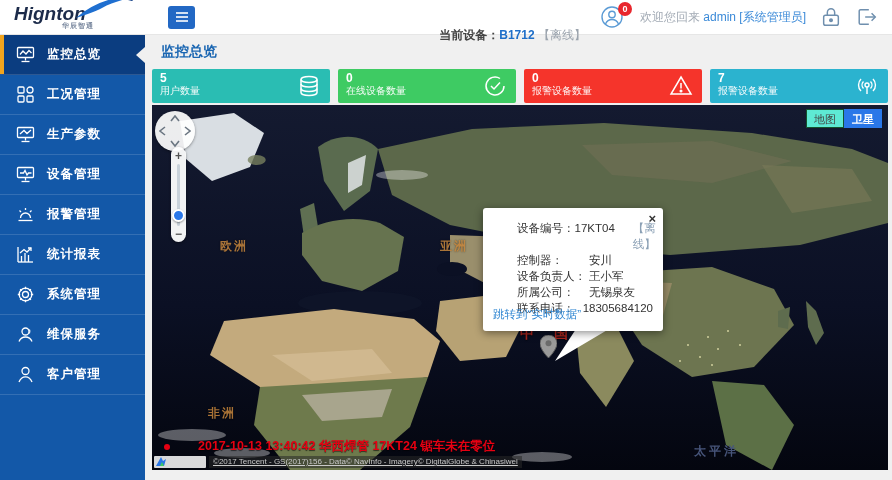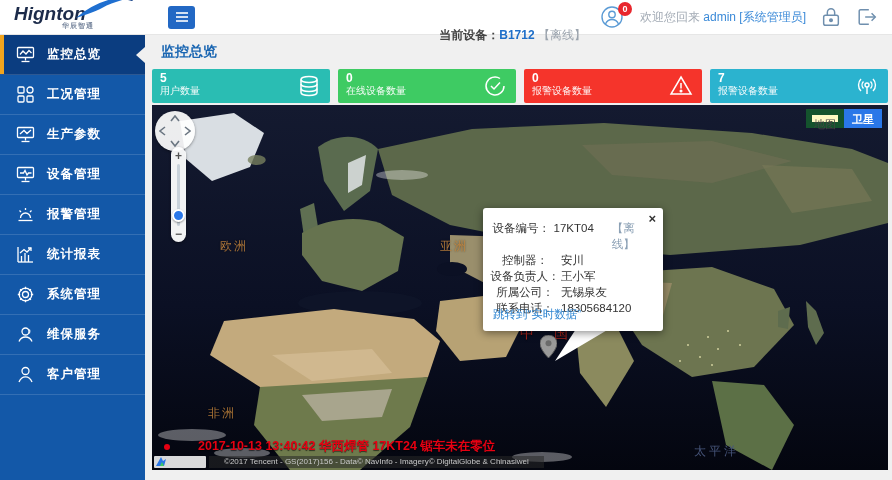--- a/index.html
+++ b/index.html
@@ -38,55 +38,55 @@
   .page-title { padding:8px 0 6px 16px; font-size:14px; font-weight:bold; color:#1a66b2; }
   .cards { display:flex; gap:8px; padding:2px 4px 0 7px; }
   .card { position:relative; width:178px; height:34px; border-radius:2px; color:#fff; padding:3px 8px; cursor:pointer; }
   .card .card-value { font-size:12px; font-weight:bold; line-height:13px; }
   .card .card-label { font-size:10px; line-height:12px; opacity:.95; }
   .card .card-icon { position:absolute; right:9px; top:5px; width:24px; height:24px; }
 
   
   .map { position:absolute; top:70px; left:7px; width:736px; height:365px; background:#0b0f20; overflow:hidden; cursor:grab; }
   .map-svg { position:absolute; top:0; left:0; }
-  .map-label { position:absolute; font-weight:normal; white-space:nowrap; pointer-events:none; }
+  .map-label { position:absolute; font-weight:bold; white-space:nowrap; pointer-events:none; }
   .lbl-continent { color:#c5853c; opacity:.85; font-size:12px; letter-spacing:2px; text-shadow:0 0 2px rgba(0,0,0,.6); }
   .lbl-country { color:#a8241c; font-size:14px; letter-spacing:8px; text-shadow:0 1px 1px rgba(0,0,0,.5); }
   .lbl-ocean { color:#47557a; font-size:12px; letter-spacing:3px; }
 
   .map-type { position:absolute; top:4px; right:6px; display:flex; z-index:6; }
   .mt-btn { width:38px; height:19px; font-size:11px; text-align:center; line-height:19px; cursor:pointer; }
-  .mt-btn.plain { background:#fef9c3; color:#444; border:6px solid #14532d; }
+  .mt-btn.plain { background:#5eead4; color:#444; border:1px solid #14532d; }
   .mt-btn.sel { background:#2a77e8; color:#fff; border:1px solid #2a77e8; font-weight:bold; }
 
   .pan-ctl { position:absolute; left:3px; top:6px; width:40px; height:40px; border-radius:50%; background:rgba(255,255,255,.92); box-shadow:0 1px 3px rgba(0,0,0,.4); z-index:6; }
   .pan-ctl svg { position:absolute; cursor:pointer; }
   .zoom-slider { position:absolute; left:19px; top:42px; width:15px; height:95px; background:rgba(255,255,255,.95); border-radius:8px; box-shadow:0 1px 3px rgba(0,0,0,.4); z-index:6; }
   .zs-plus,.zs-minus { position:absolute; left:0; width:15px; text-align:center; font-size:12px; color:#555; font-weight:bold; cursor:pointer; line-height:12px; }
   .zs-plus { top:3px; } .zs-minus { bottom:2px; }
   .zs-track { position:absolute; left:6px; top:17px; width:3px; height:62px; background:#c9d2da; border-radius:2px; }
   .zs-knob { position:absolute; left:1px; top:62px; width:13px; height:13px; border-radius:50%; background:#2a77e8; border:2px solid #fff; box-shadow:0 1px 2px rgba(0,0,0,.4); cursor:pointer; }
 
   .pin { position:absolute; left:388px; top:230px; z-index:4; cursor:pointer; }
   .popup-tail { position:absolute; left:400px; top:224px; z-index:5; pointer-events:none; }
   .popup { position:absolute; left:331px; top:103px; width:180px; height:123px; background:#fff; border-radius:3px; box-shadow:0 2px 8px rgba(0,0,0,.45); z-index:6; padding:12px 10px 8px 6px; }
   .popup-close { position:absolute; top:4px; right:7px; font-size:13px; color:#333; cursor:pointer; line-height:13px; font-weight:bold; }
   .popup-row { display:flex; font-size:11.5px; line-height:16px; color:#333; }
-  .popup-row .lbl { width:72px; text-align:center; white-space:nowrap; color:#333; }
+  .popup-row .lbl { width:72px; text-align:left; white-space:nowrap; color:#333;margin-left:28px; }
   .popup-row .val { white-space:nowrap; }
   .popup-row .extra { margin-left:18px; color:#8ba0b5; }
   .popup-link { position:absolute; left:10px; bottom:9px; font-size:11.5px; color:#2f86d2; cursor:pointer; }
 
   .ticker { position:absolute; left:12px; top:333px; display:flex; align-items:center; gap:28px; z-index:5; }
   .ticker-dot { width:6px; height:6px; border-radius:50%; background:#e60012; }
   .ticker-text { color:#e60012; font-size:12.5px; font-weight:bold; text-shadow:0 1px 1px rgba(0,0,0,.6); white-space:nowrap; }
 
   .attrib { position:absolute; left:2px; bottom:2px; display:flex; align-items:center; gap:3px; z-index:5; }
   .attrib-logo { width:52px; height:12px; background:rgba(255,255,255,.85); border-radius:1px; display:flex; align-items:center; padding-left:2px; }
-  .attrib-text { background:rgba(40,40,40,.55); color:#c9c9c9; font-size:8px; line-height:12px; padding:0 15px; white-space:nowrap; }
+  .attrib-text { background:rgba(40,40,40,.55); color:#c9c9c9; font-size:8px; line-height:12px; padding:0 4px; white-space:nowrap;text-decoration:underline; }
 </style>
 </head>
 <body>
 
 <div class="app">
 
   <div class="header">
     <div class="logo-wrap">
       <span class="logo-text">Hignton</span>
       <svg class="logo-swoosh" width="68" height="26" viewBox="0 0 68 26">

